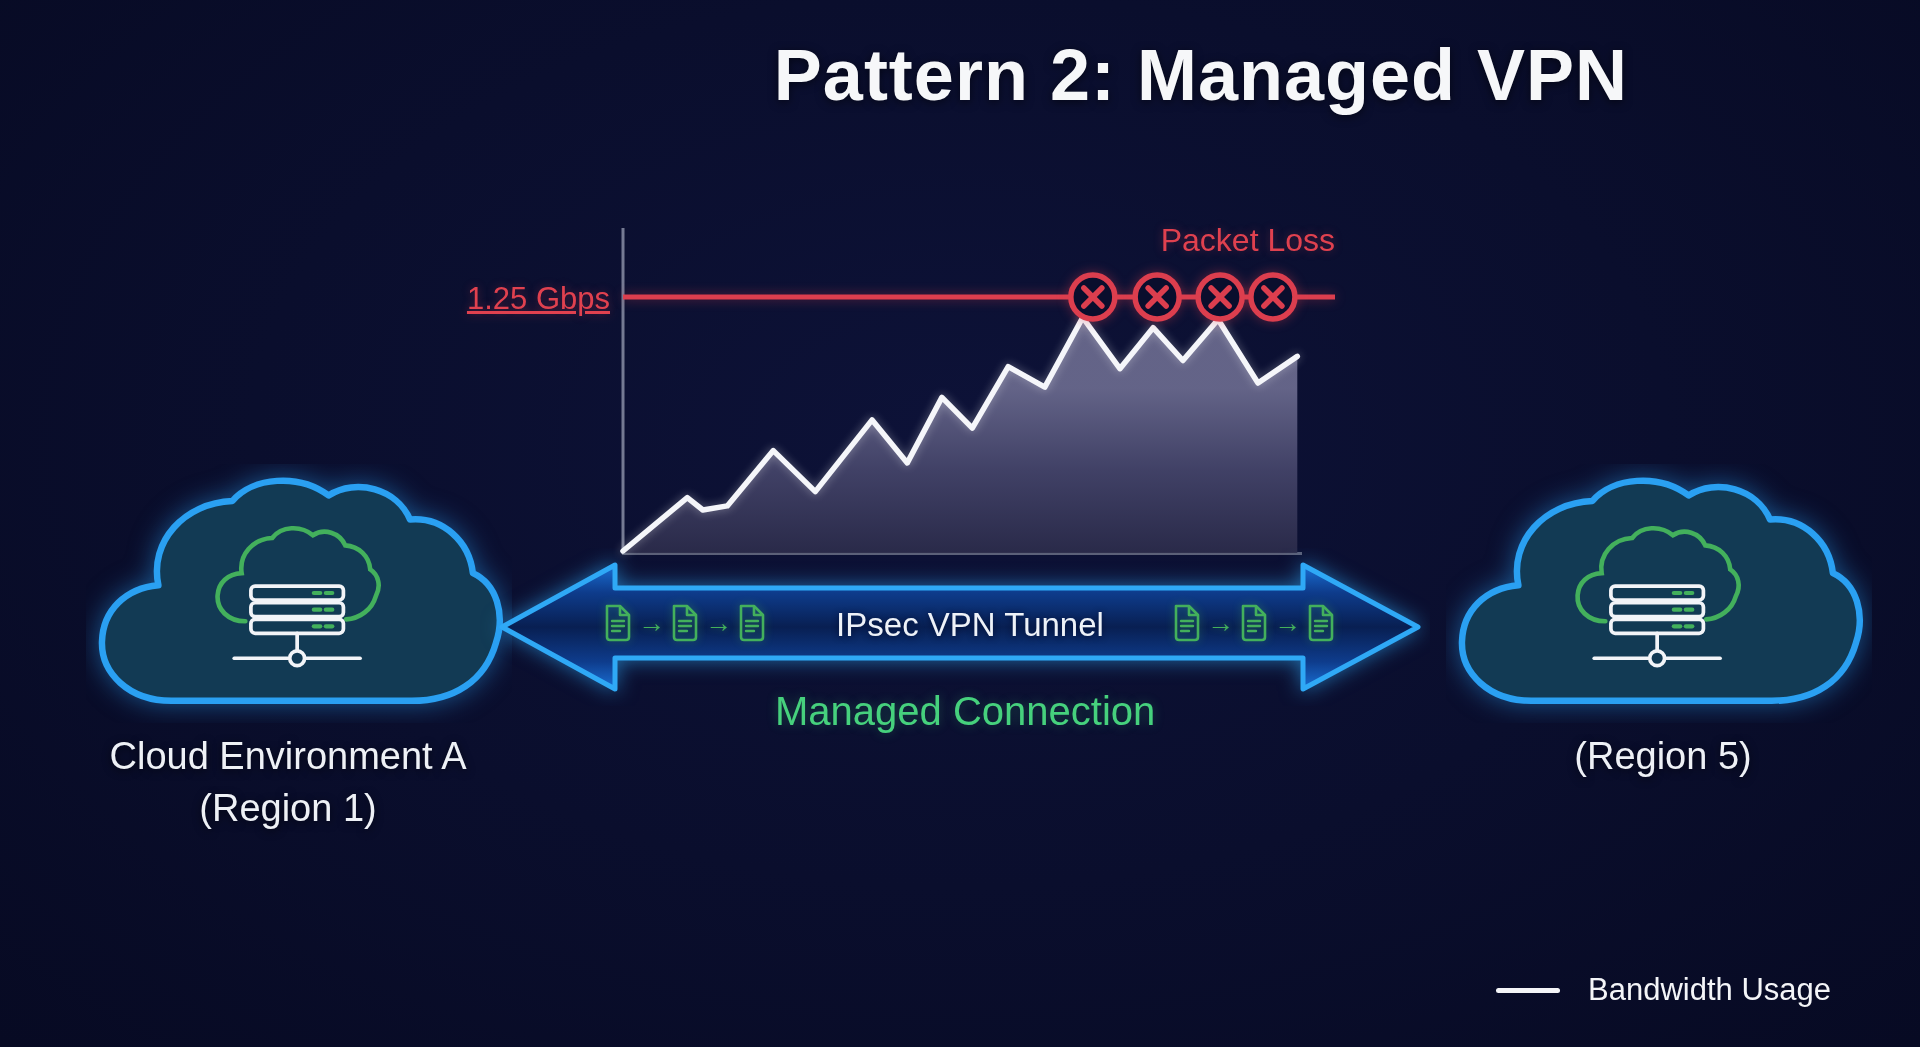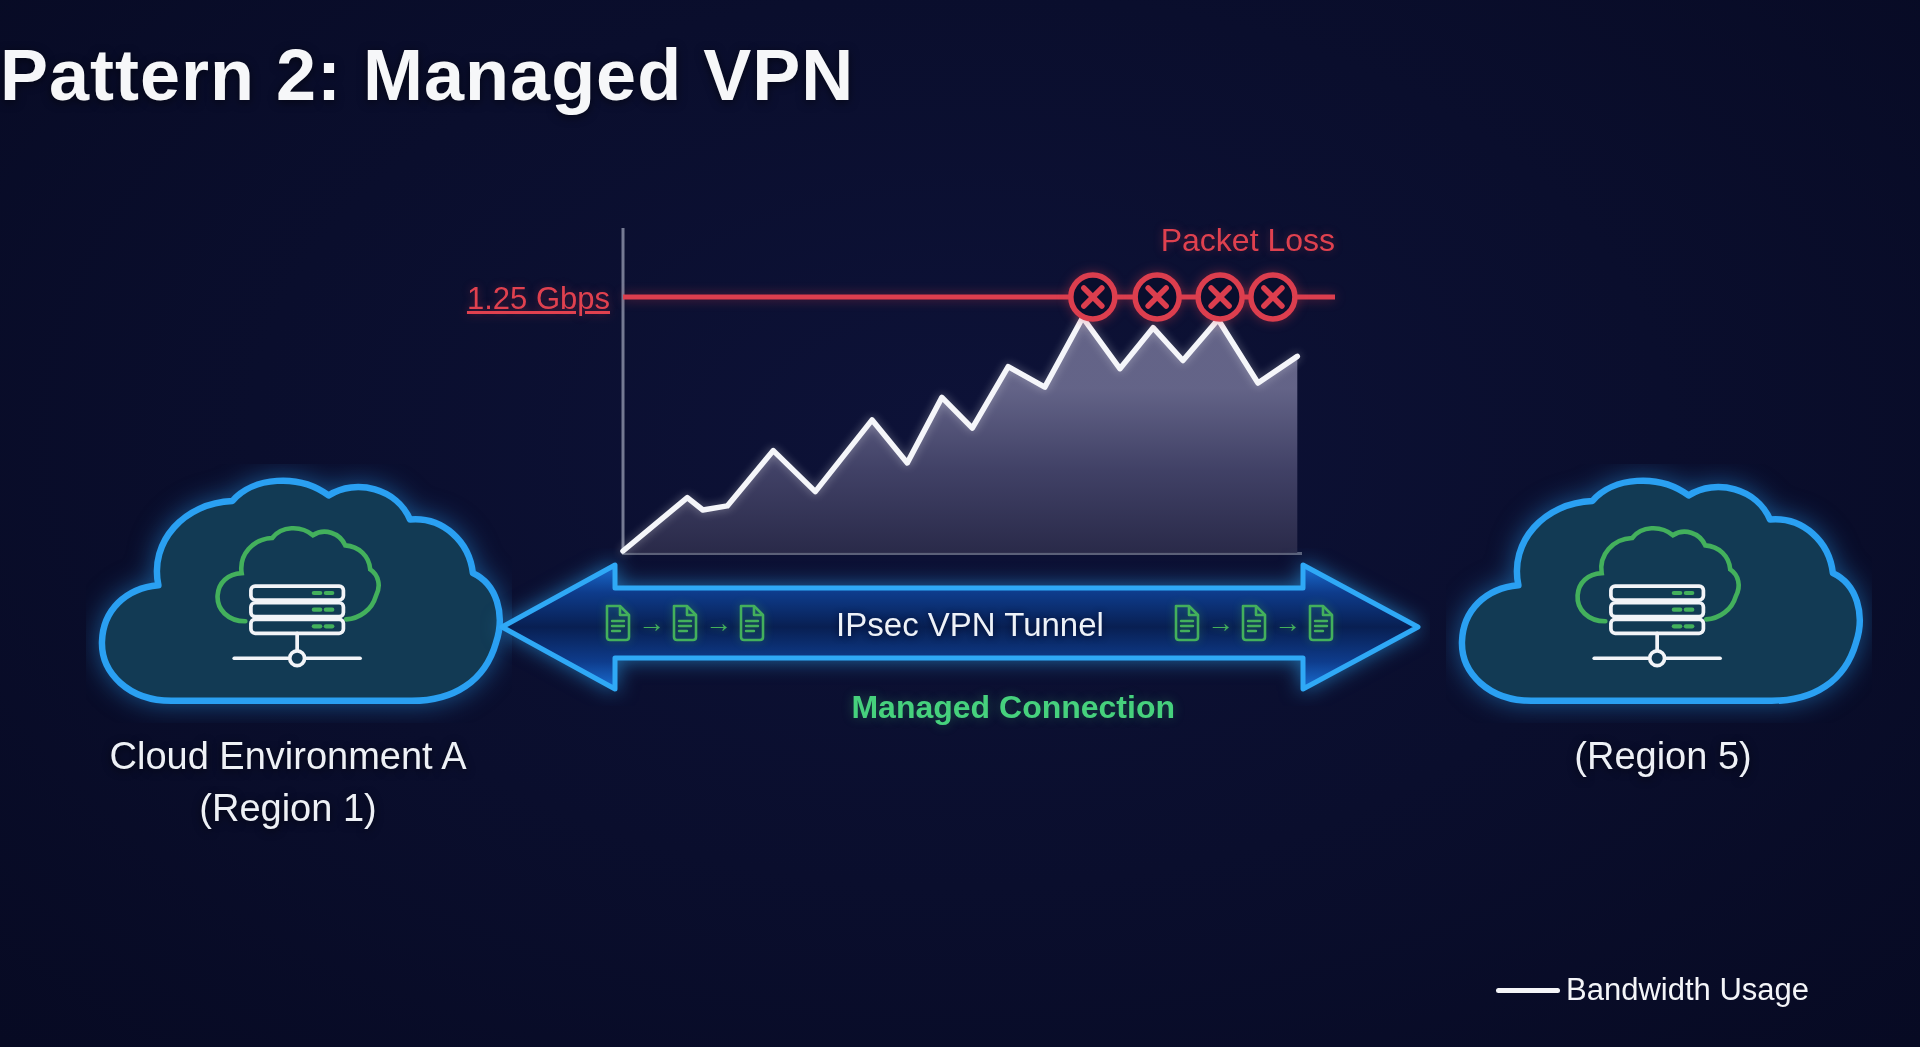--- a/index.html
+++ b/index.html
@@ -3,46 +3,46 @@
 <meta charset="utf-8">
 <style>
   html,body{margin:0;padding:0;background:#05081d;}
   .slide{
     position:relative;width:1920px;height:1047px;overflow:hidden;
     font-family:"Liberation Sans","DejaVu Sans",sans-serif;
     background:radial-gradient(ellipse at 50% 42%, #0d1238 0%, #0a0e2d 52%, #070a23 100%);
   }
   .abs{position:absolute;}
   .title{
-    left:0;top:34px;width:1628px;text-align:left;
+    left:0;top:34px;width:1628px;text-align:right;
     font-size:72px;font-weight:bold;color:#f6f7f9;letter-spacing:1px;
     text-shadow:0 2px 10px rgba(0,0,0,.55);
   }
   .red-label{color:#e0414f;font-weight:500;text-shadow:0 0 10px rgba(220,62,78,.35);}
   .thr-label{left:438px;top:281px;width:172px;text-align:right;font-size:31px;text-decoration:underline;}
   .pl-label{left:1035px;top:222px;width:300px;text-align:right;font-size:32px;}
   .chart-svg{left:560px;top:180px;z-index:3;}
   .arrow-svg{left:480px;top:548px;z-index:4;}
   .cloud-svg{z-index:2;}
   .cloud-svg.left{left:86px;top:464px;}
   .cloud-svg.right{left:1446px;top:464px;}
   .node-label{width:430px;text-align:center;color:#eef1f6;font-size:38px;font-weight:500;
     line-height:52px;text-shadow:0 2px 8px rgba(0,0,0,.6);z-index:5;}
   .node-label.left{left:73px;top:730px;}
   .node-label.right{left:1448px;top:730px;}
   .tunnel-label{left:770px;top:606px;width:400px;text-align:center;color:#eef2f8;
     font-size:33px;font-weight:500;z-index:6;text-shadow:0 1px 6px rgba(0,10,40,.8);}
-  .managed-label{left:775px;top:689px;width:400px;text-align:right;color:#46d17d;
-    font-size:32px;font-weight:700;z-index:6;text-shadow:0 0 12px rgba(70,209,125,.3);}
+  .managed-label{left:775px;top:689px;width:400px;text-align:left;color:#46d17d;
+    font-size:40px;font-weight:400;z-index:6;text-shadow:0 0 12px rgba(70,209,125,.3);}
   .docs{display:flex;align-items:center;gap:5px;height:42px;z-index:6;}
   .docs.left{left:603px;top:602px;}
   .docs.right{left:1172px;top:602px;}
   .flow-arrow{color:#43b05c;font-size:27px;font-weight:bold;line-height:42px;
     text-shadow:0 0 6px rgba(67,176,92,.5);}
-  .legend{left:1496px;top:972px;display:flex;align-items:center;gap:6px;z-index:5;}
+  .legend{left:1496px;top:972px;display:flex;align-items:center;gap:28px;z-index:5;}
   .legend-swatch{width:64px;height:5px;background:#f4f5f8;border-radius:3px;}
   .legend-text{color:#f4f5f8;font-size:31px;}
   .doc-icon{filter:drop-shadow(0 0 4px rgba(67,176,92,.45));}
 </style>
 </head>
 <body>
 
 <div class="slide">
 
   <div class="abs title">Pattern 2: Managed VPN</div>

